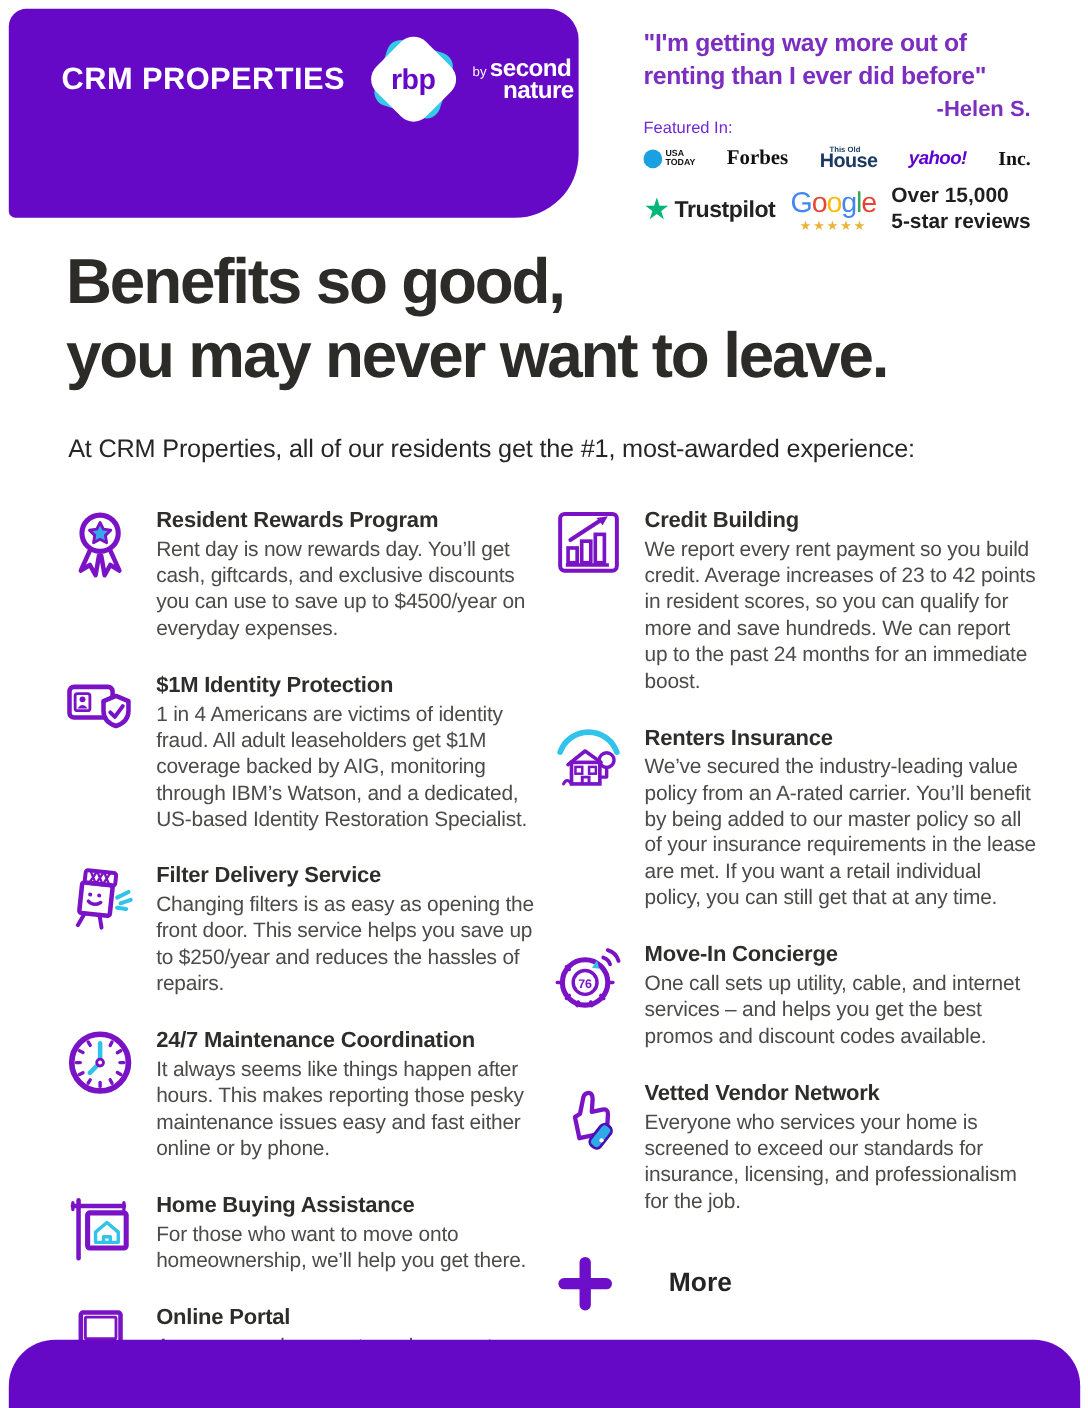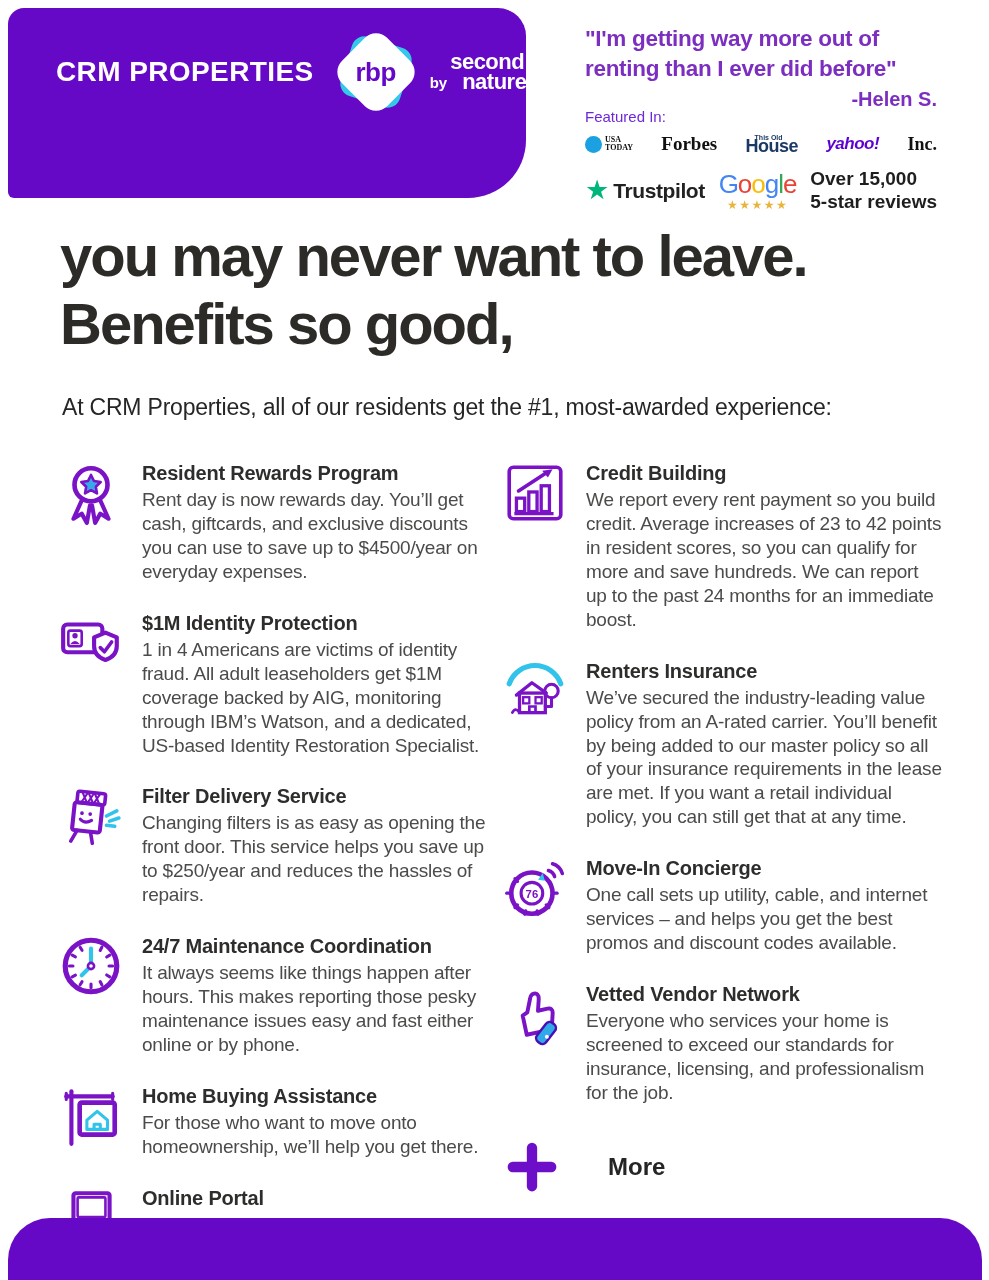--- a/index.html
+++ b/index.html
@@ -17,35 +17,35 @@
   .hc-row1 { position:absolute; left:48px; top:18px; display:flex; align-items:center; }
   .crm { color:#fff; font-weight:700; font-size:28px; letter-spacing:0.4px; white-space:nowrap; }
   .rbp-wrap { position:relative; width:92px; height:92px; margin-left:16px; flex:0 0 92px; }
   .rbp-diamond { position:absolute; left:15px; top:15px; width:62px; height:62px;
     background:#35c8e8; border-radius:13px; transform:rotate(18deg); }
   .rbp-square { position:absolute; left:14px; top:14px; width:64px; height:64px;
     background:#fff; border-radius:16px; transform:rotate(45deg); }
   .rbp-text { position:absolute; inset:0; display:flex; align-items:center; justify-content:center;
     color:#6609c6; font-weight:700; font-size:26px; letter-spacing:-0.5px; }
   .byline { color:#fff; display:flex; margin-left:8px; }
-  .by { font-size:15px; font-weight:700; margin-top:22px; margin-right:3px; }
+  .by { font-size:12px; font-weight:400; margin-top:6px; margin-right:3px; }
   .sn { font-weight:700; font-size:22px; line-height:0.92; letter-spacing:-0.5px; }
   .sn .l2 { display:block; margin-left:12px; }
   .hc-package { position:absolute; left:55px; top:126px; color:#fff; font-weight:700; font-size:29px; letter-spacing:-0.2px; }
 
   
   .testimonial { position:absolute; left:585px; top:24px; width:352px; }
   .quote { color:#7b2ebf; font-weight:700; font-size:22.5px; line-height:1.32; letter-spacing:-0.3px; white-space:nowrap; }
   .attrib { text-align:right; color:#7b2ebf; font-weight:700; font-size:20px; margin-top:5px; }
 
   
   .featured { position:absolute; left:585px; top:108px; width:352px; }
   .feat-label { font-size:15px; color:#6d28d9; }
   .logo-row { display:flex; align-items:center; justify-content:space-between; margin-top:8px; }
-  .usat { display:flex; align-items:flex-start;font-family:Liberation Serif, serif; }
+  .usat { display:flex; align-items:flex-start; }
   .usat-circle { width:17px; height:17px; border-radius:50%; background:#1ba0e2; margin-right:3px; }
   .usat-txt { font-size:8px; font-weight:700; line-height:1.05; color:#111; }
   .forbes { font-family:"Liberation Serif","DejaVu Serif",serif; font-weight:700; font-size:19px; color:#111; }
   .toh { color:#1b3a63; line-height:0.75; }
   .toh-small { font-size:7px; font-weight:700; display:block; margin-left:9px; }
   .toh-big { font-size:18px; font-weight:700; letter-spacing:-0.5px; }
   .yahoo { color:#5f01d1; font-weight:700; font-size:17px; font-style:italic; letter-spacing:-0.5px; }
   .inc { font-family:Liberation Serif, serif; font-weight:700; font-size:18px; color:#111; }
   .review-row { display:flex; align-items:center; margin-top:13px; justify-content:space-between; }
   .tp { display:flex; align-items:center; }
@@ -139,22 +139,22 @@
       <div class="g-stars">★★★★★</div>
     </span>
     <span class="reviews">
       <span>Over 15,000</span><br>
       <span>5-star reviews</span>
     </span>
   </div>
 </div>
 
 <h1 class="headline">
+  <div>Benefits so good,</div>
   <div>you may never want to leave.</div>
-  <div>Benefits so good,</div>
 </h1>
 <div class="subheadline">At CRM Properties, all of our residents get the #1, most-awarded experience:</div>
 
 <div class="benefits">
 
   <div class="col-left">
 
     <div class="benefit">
       <div class="b-icon">
         <svg viewBox="0 0 64 64" fill="none">

